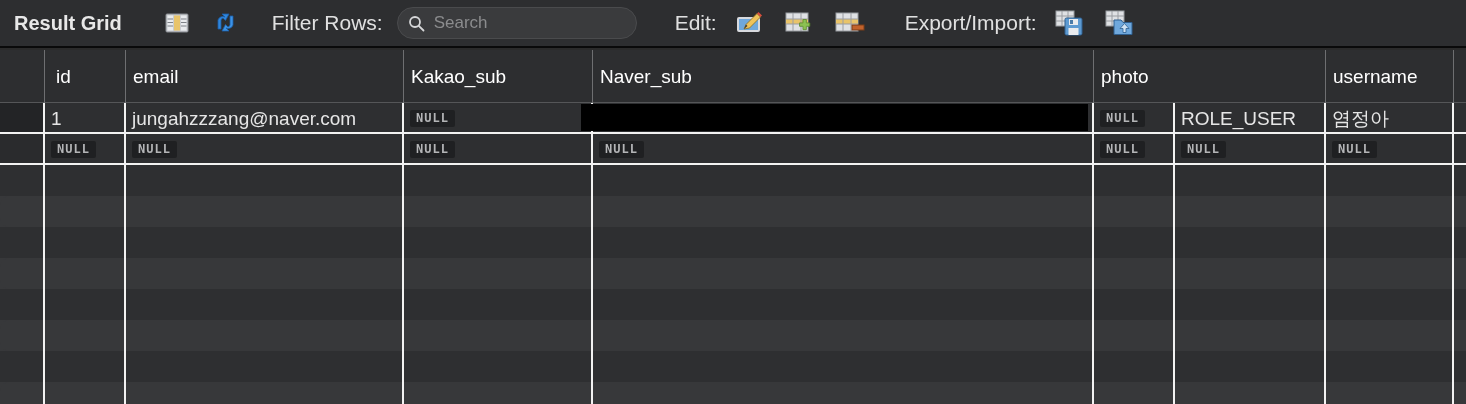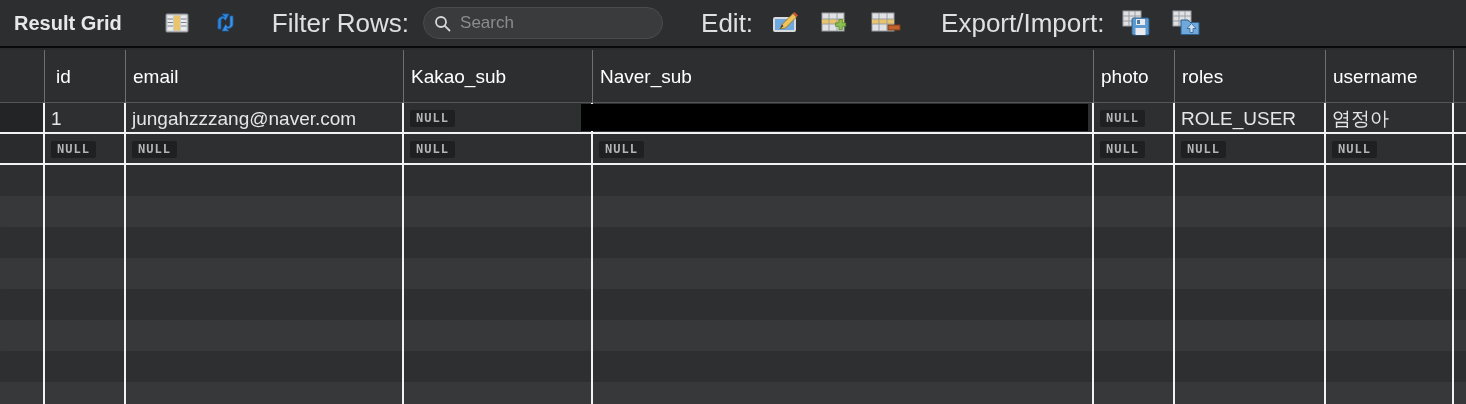--- a/index.html
+++ b/index.html
@@ -13,21 +13,21 @@
   
   #toolbar {
     position: absolute; left: 0; top: 0;
     width: 1466px; height: 48px;
     background: #2d2e30;
     display: flex; align-items: center;
     border-bottom: 2px solid #0a0a0a;
   }
   .tb-label {
     color: #e8e8e8;
-    font-size: 26px;
+    font-size: 21px;
     font-weight: bold;
     white-space: nowrap;
   }
   .tb-label.light { font-weight: normal; color: #e0e0e0; }
   #result-grid-title { margin-left: 14px; font-size: 20px; }
 
   .icon-btn {
     display: inline-flex; align-items: center; justify-content: center;
     width: 34px; height: 34px;
   }
@@ -265,21 +265,20 @@
 
 </div>
 
 <div id="grid">
   <div id="header-row">
       <div class="hcell" style="left: 44px; width: 81px; padding-left: 11px;">id</div>
       <div class="hcell" style="left: 403px; width: 189px;">Kakao_sub</div>
       <div class="hcell" style="left: 125px; width: 278px;">email</div>
       <div class="hcell" style="left: 592px; width: 501px;">Naver_sub</div>
       <div class="hcell" style="left: 1093px; width: 81px;">photo</div>
-      <div class="hcell" style="left: 1174px; width: 151px;">roles</div>
       <div class="hcell" style="left: 1325px; width: 128px;">username</div>
       <div class="hcell" style="left: 1453px; width: 13px;"></div>
     </div>
   <div id="grid-body">
       <div class="row data" style="top: 53px;">
         <div class="rowhdr sel"></div>
         <div class="cell" style="left: 44px; width: 81px;">
           <span>1</span>
         </div>
         <div class="cell" style="left: 125px; width: 252px;">

